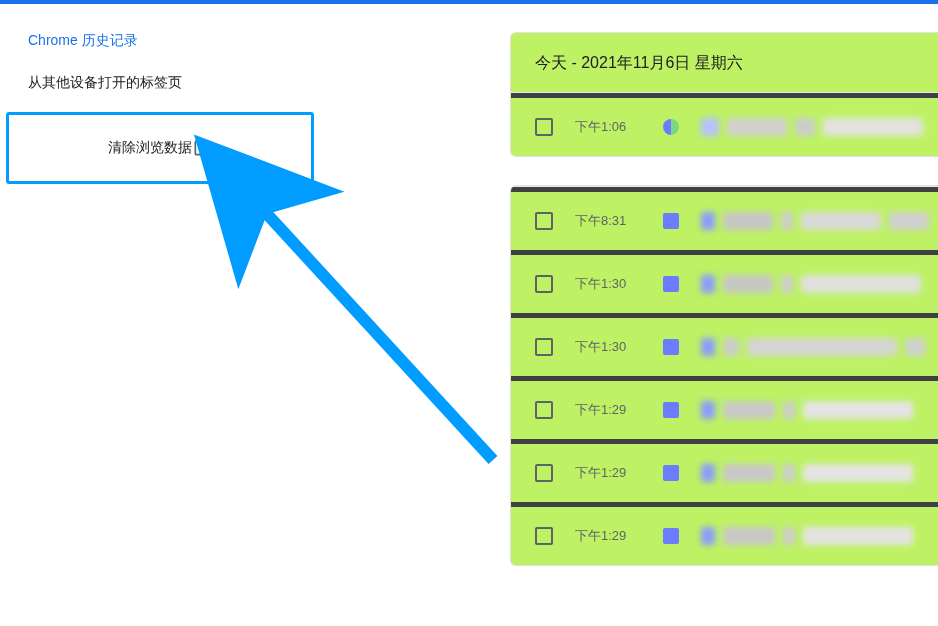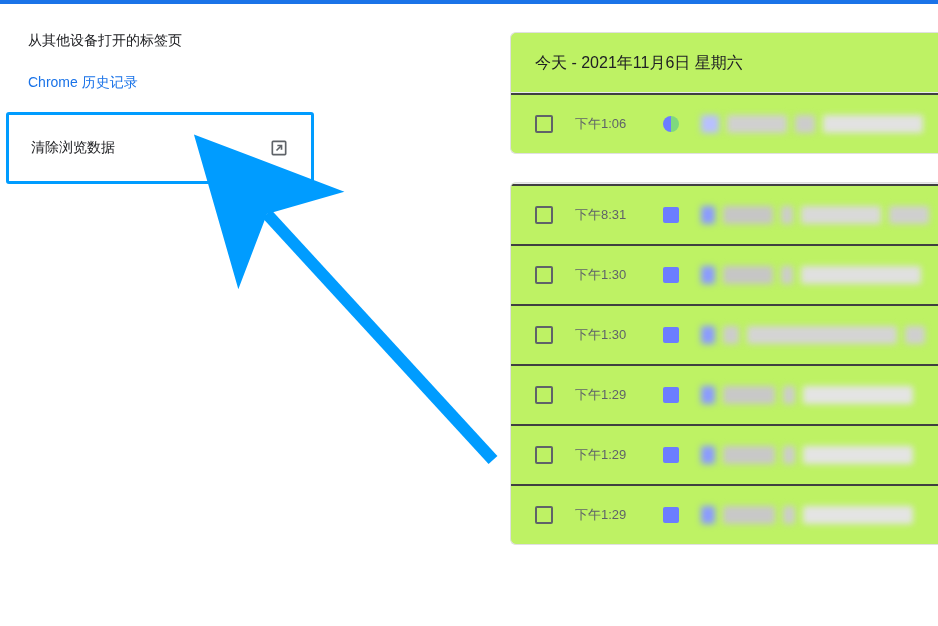--- a/index.html
+++ b/index.html
@@ -29,21 +29,21 @@
       padding:12px 22px;
       font-size:14px;
       color:#202124;
       cursor:pointer;
       border-radius:2px;
     }
     .side-item.active{color:#1a73e8;}
     .side-clear{
       display:flex;
       align-items:center;
-      justify-content:space-between;
+      justify-content:center;
       padding:0 22px;
       height:72px;
       border:3px solid #009cff;
       border-radius:3px;
       margin-top:8px;
       font-size:14px;
       color:#202124;
       cursor:pointer;
     }
     .open-ext-icon{
@@ -71,21 +71,21 @@
       font-weight:400;
       color:#202124;
       padding:20px 24px 18px;
     }
     .sep{border-top:1px solid #e8eaed;}
     .row{
       display:flex;
       align-items:center;
       gap:22px;
       padding:20px 24px;
-      border-top:2px solid #404040;
+      border-top:5px solid #404040;
       min-height:54px;
     }
     .row:first-of-type{border-top:none;}
     .checkbox{
       width:18px;height:18px;
       border:2px solid #5f6368;
       border-radius:2px;
       flex-shrink:0;
     }
     .time{
@@ -127,25 +127,25 @@
       overflow:visible;
       pointer-events:none;
     }
   </style>
 </head>
 <body>
 
 <div class="topbar"></div>
 
 <div class="sidebar">
+  <div class="side-item active">
+    <span>Chrome 历史记录</span>
+  </div>
   <div class="side-item">
     <span>从其他设备打开的标签页</span>
-  </div>
-  <div class="side-item active">
-    <span>Chrome 历史记录</span>
   </div>
   <div class="side-clear">
     <span>清除浏览数据</span>
     <svg class="open-ext-icon" viewBox="0 0 24 24" fill="none" stroke="currentColor" stroke-width="2">
       <rect x="4" y="4" width="16" height="16" rx="1"></rect>
       <path d="M9 15 L15 9"></path>
       <path d="M10 9 H15 V14"></path>
     </svg>
   </div>
 </div>

